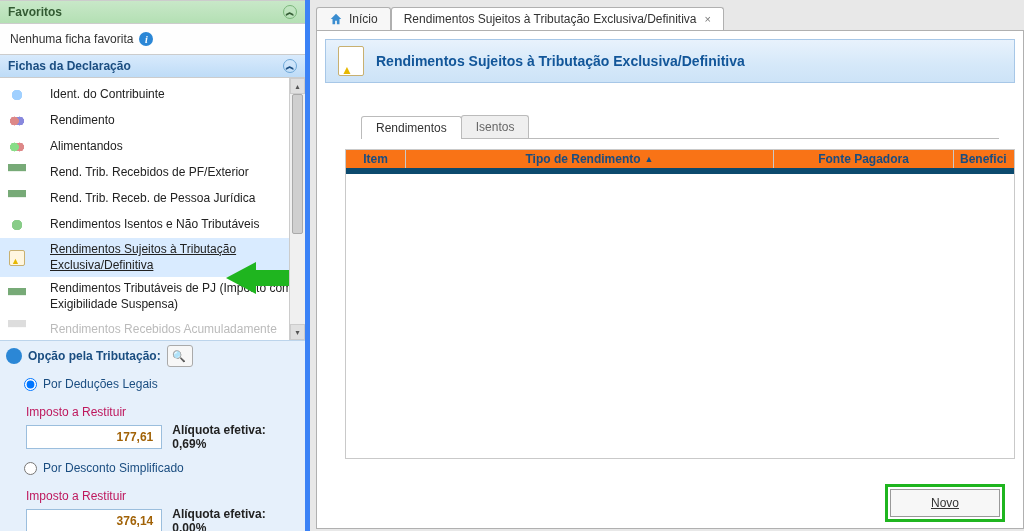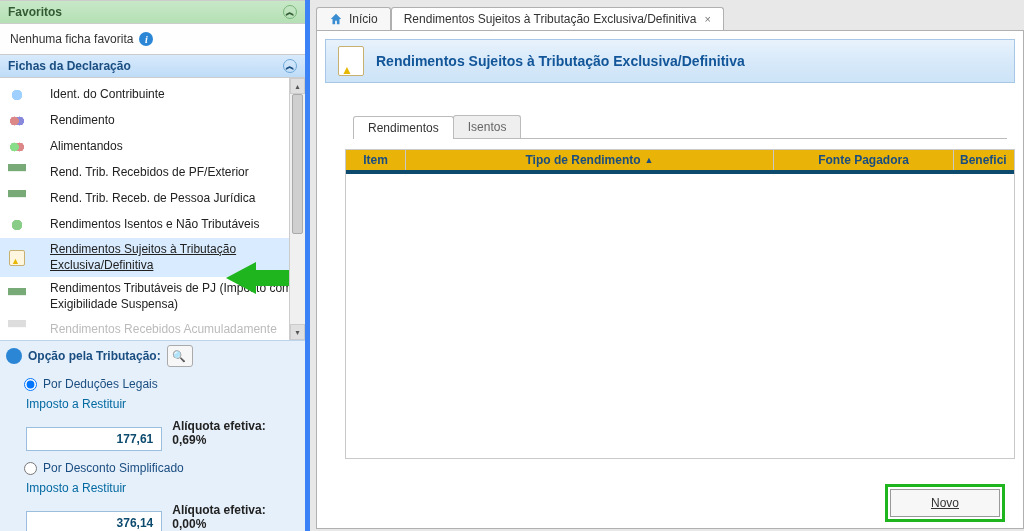--- a/index.html
+++ b/index.html
@@ -152,30 +152,30 @@
     background:#f7f7f7;display:flex;align-items:center;justify-content:center;
     font-size:12px;
   }
   .mag-glyph::before{content:"🔍";font-size:11px;}
   .tax-icon {
     width:16px;height:16px;border-radius:50%;
     background:#2b87d6;position:relative;
   }
   .tax-opt { padding:2px 0 2px 18px; }
   .tax-opt label { display:flex;align-items:center;gap:6px;color:#1a4d80; }
-  .tax-sub { color:#0369a1;margin:4px 0 4px 20px; }
+  .tax-sub { color:#be185d;margin:12px 0 4px 20px; }
   .tax-value-row {
     display:flex;align-items:center;gap:10px;margin-left:20px;margin-bottom:8px;
   }
   .tax-value-box {
     width:140px;height:24px;border:1px solid #9bbedd;
     background:#fff;display:flex;align-items:center;justify-content:flex-end;
     padding:0 8px;font-weight:bold;
   }
-  .tax-value-box.green { color:#0c4a6e;margin-top:12px; }
+  .tax-value-box.green { color:#a16207; }
   .tax-aliq { font-weight:bold;color:#222; }
 
   
   .main {
     flex:1;
     height:100%;
     background:#e8e8e8;
     display:flex;flex-direction:column;
     padding:4px 0 0 6px;
   }
@@ -215,32 +215,32 @@
     background:#fff;border:1px solid #c8b070;border-radius:2px;
   }
   .title-bar .doc-icon::after{
     content:"▲";position:absolute;left:2px;bottom:-2px;font-size:12px;color:#e6b800;
   }
 
   .content-body { flex:1; padding:30px 0 0 20px; position:relative; }
 
   .sub-tabs {
     display:flex;align-items:flex-end;height:26px;
-    border-bottom:1px solid #bbb;margin:0 16px;
+    border-bottom:1px solid #bbb;margin:0 24px;
   }
   .sub-tab {
     border:1px solid #bbb;border-bottom:none;
     padding:4px 14px;font-size:12px;background:#efefef;color:#666;
     border-radius:3px 3px 0 0;margin-right:-1px;
   }
   .sub-tab.active { background:#fff;position:relative;top:1px;color:#333; }
 
   .table-area { margin:10px 8px 0 8px; border:1px solid #c9c9c9; height:310px; background:#fff; }
   .thead {
-    display:flex;height:24px;background:#eab308;border-bottom:4px solid #0c4a6e;
+    display:flex;height:24px;background:#f97316;border-bottom:6px solid #0c4a6e;
     font-weight:bold;font-size:12px;color:#1a4d80;
   }
   .th { display:flex;align-items:center;justify-content:center;border-right:1px solid #c9c9c9;padding:0 6px; }
   .th.item  { width:60px; }
   .th.tipo  { flex:1; }
   .th.fonte { width:180px; }
   .th.benef { width:60px;border-right:none;justify-content:flex-start;overflow:hidden; }
   .sort-arrow { font-size:9px;margin-left:4px;color:#1a4d80; }
 
   .footer-bar {

